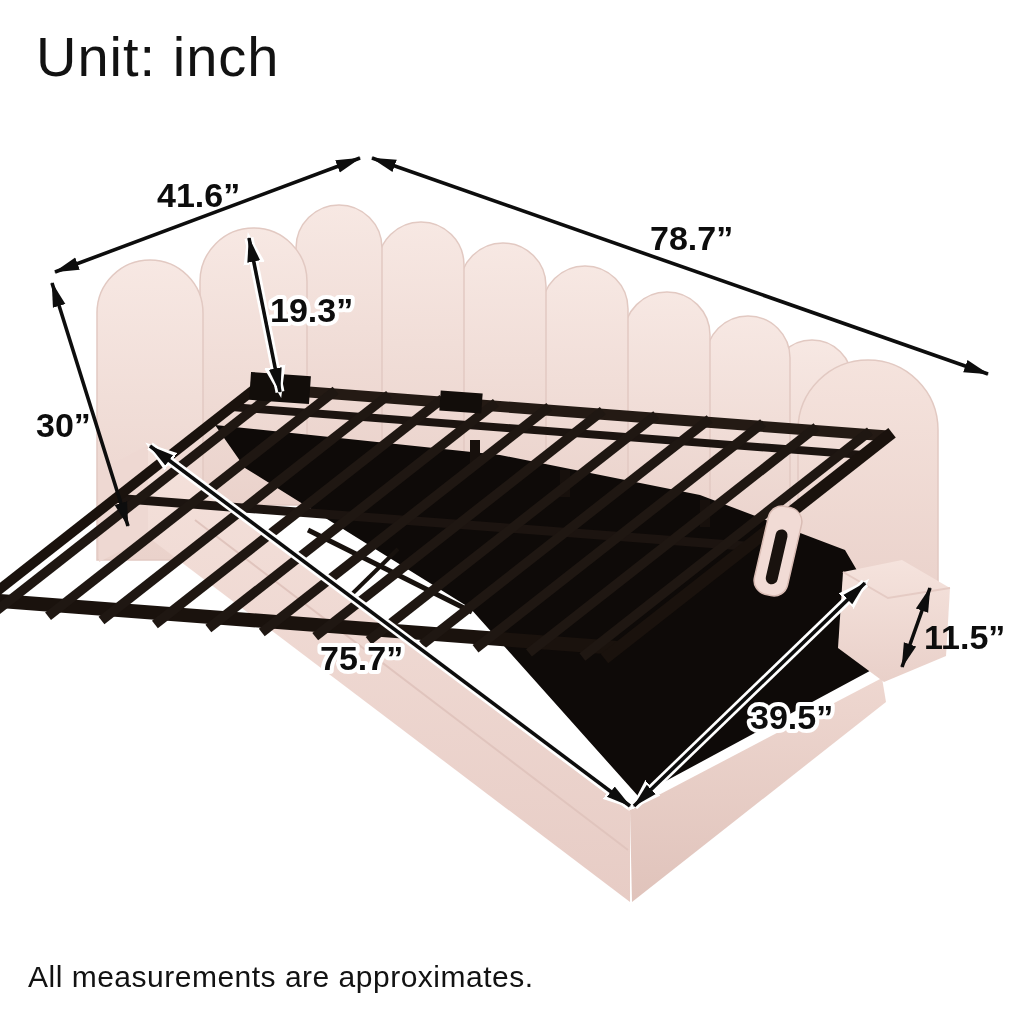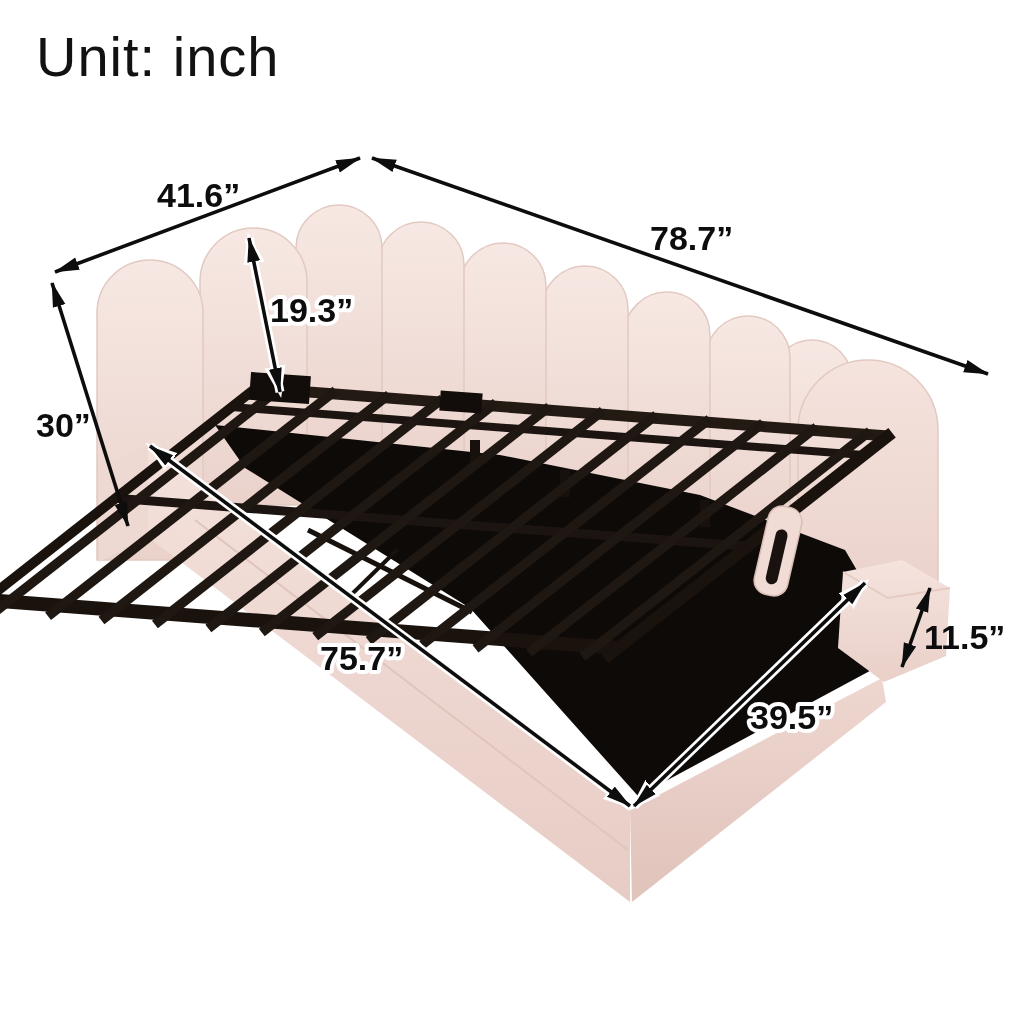--- a/index.html
+++ b/index.html
@@ -121,13 +121,14 @@
       <text class="dim" x="157" y="207">41.6”</text>
       <text class="dim" x="650" y="250">78.7”</text>
       <text class="dim halo" x="270" y="322">19.3”</text>
       <text class="dim" x="36" y="437">30”</text>
       <text class="dim halo" x="320" y="670">75.7”</text>
       <text class="dim halo" x="750" y="729">39.5”</text>
       <text class="dim" x="924" y="649">11.5”</text>
     </g>
   </svg>
 
+  <div class="footnote">All measurements are approximates.</div>
 </div>
 
 </body></html>

